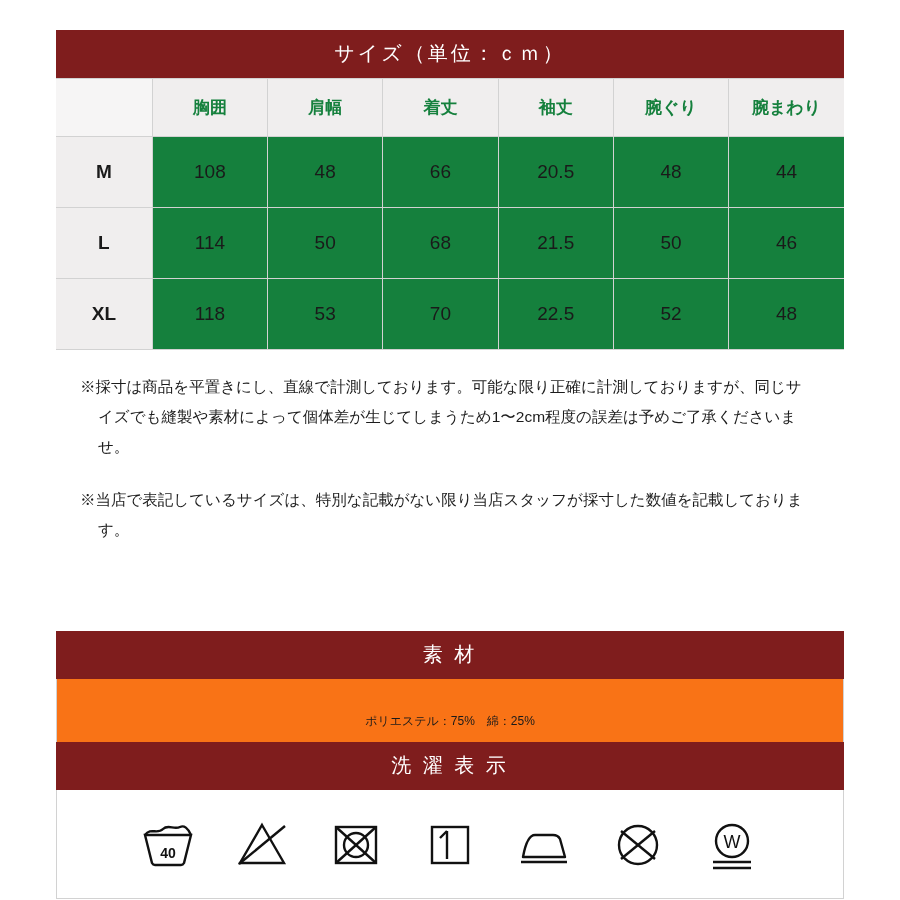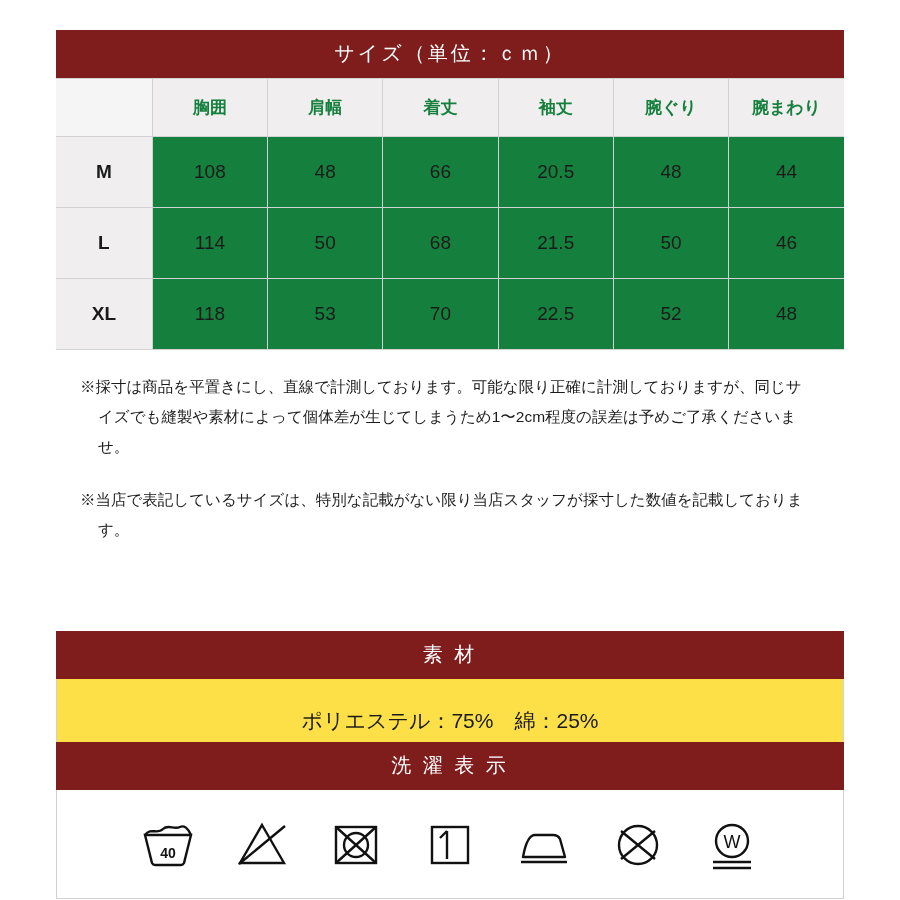--- a/index.html
+++ b/index.html
@@ -107,22 +107,22 @@
     width: 788px;
     margin-top: 43px;
   }
   .material-body {
     border: 1px solid #d2d2d2;
     border-top: none;
     height: 84px;
     display: flex;
     align-items: center;
     justify-content: center;
-    font-size: 21px;
-    background: #fde047;
+    font-size: 12px;
+    background: #f97316;
   }
 
   
   .wash-block {
     position: absolute;
     left: 56px;
     top: 742px;
     width: 788px;
   }
   .wash-body {

